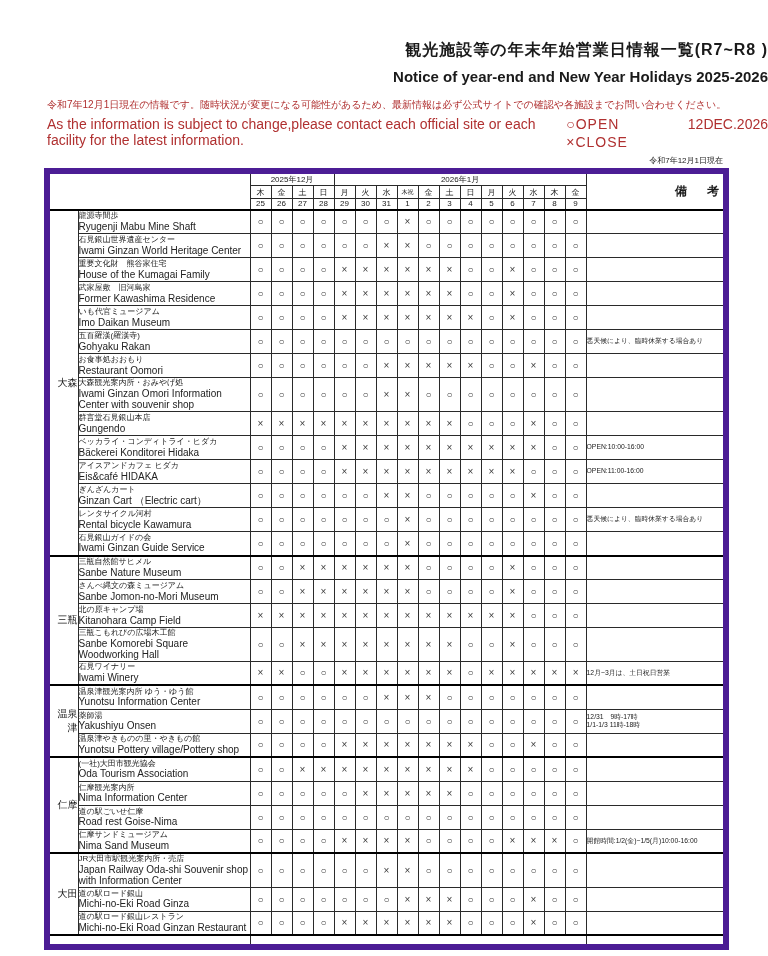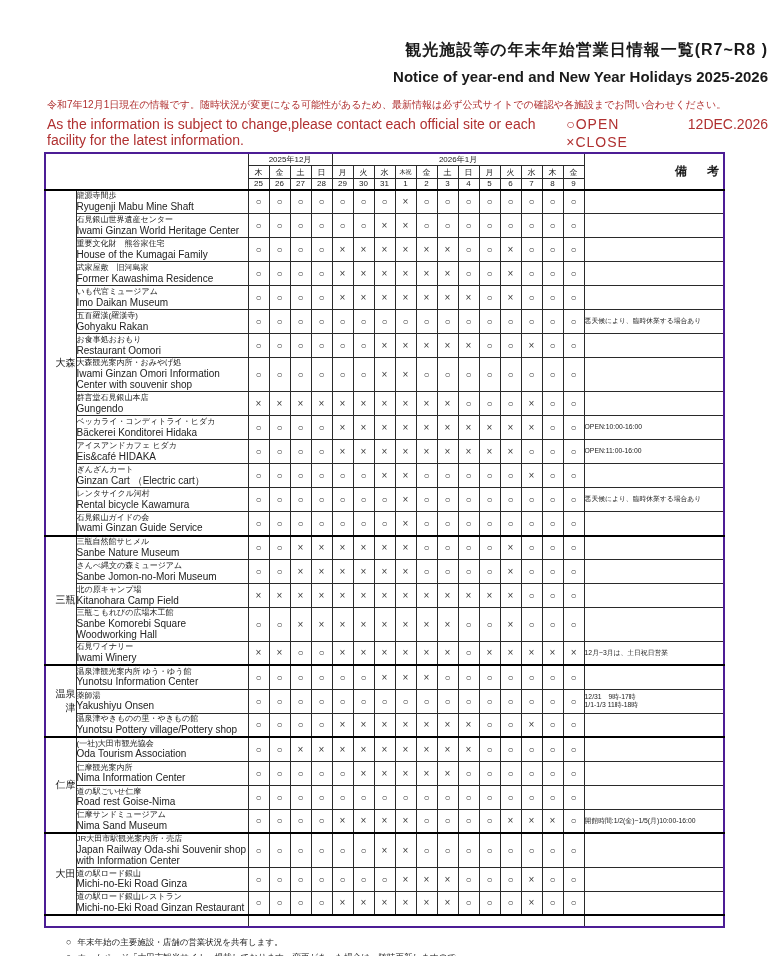--- a/index.html
+++ b/index.html
@@ -44,21 +44,21 @@
     text-align: right;
     margin: 5px 45px 0 0;
     font-size: 8px;
     color: #1a1a1a;
   }
   table.holiday {
     border-collapse: collapse;
     table-layout: fixed;
     margin: 2px 0 0 44px;
     width: 679px;
-    border: 2px solid #4c1d95;
+    border: 6px solid #4c1d95;
   }
   table.holiday th, table.holiday td {
     border: 1px solid #2a2a2a;
     padding: 0;
     overflow: hidden;
   }
   col.col-group { width: 31px; }
   col.col-fac { width: 172px; }
   col.col-d { width: 21px; }
   col.col-rem { width: 140px; }
@@ -119,20 +119,21 @@
 
 <div class="page">
   <div class="title">観光施設等の年末年始営業日情報一覧(R7~R8 )</div>
   <div class="subtitle">Notice of year-end and New Year Holidays 2025-2026</div>
   <div class="note-jp">令和7年12月1日現在の情報です。随時状況が変更になる可能性があるため、最新情報は必ず公式サイトでの確認や各施設までお問い合わせください。</div>
   <div class="note-row">
     <span>As the information is subject to change,please contact each official site or each facility for  the latest information.</span>
     <span class="legend-oc">○OPEN　×CLOSE</span>
     <span class="datestamp">12DEC.2026</span>
   </div>
+  <div class="asof">令和7年12月1日現在</div>
 
   <table class="holiday" id="holiday-table">
       <colgroup>
         <col class="col-group">
         <col class="col-fac">
         <col class="col-d">
         <col class="col-d">
         <col class="col-d">
         <col class="col-d">
         <col class="col-d">

